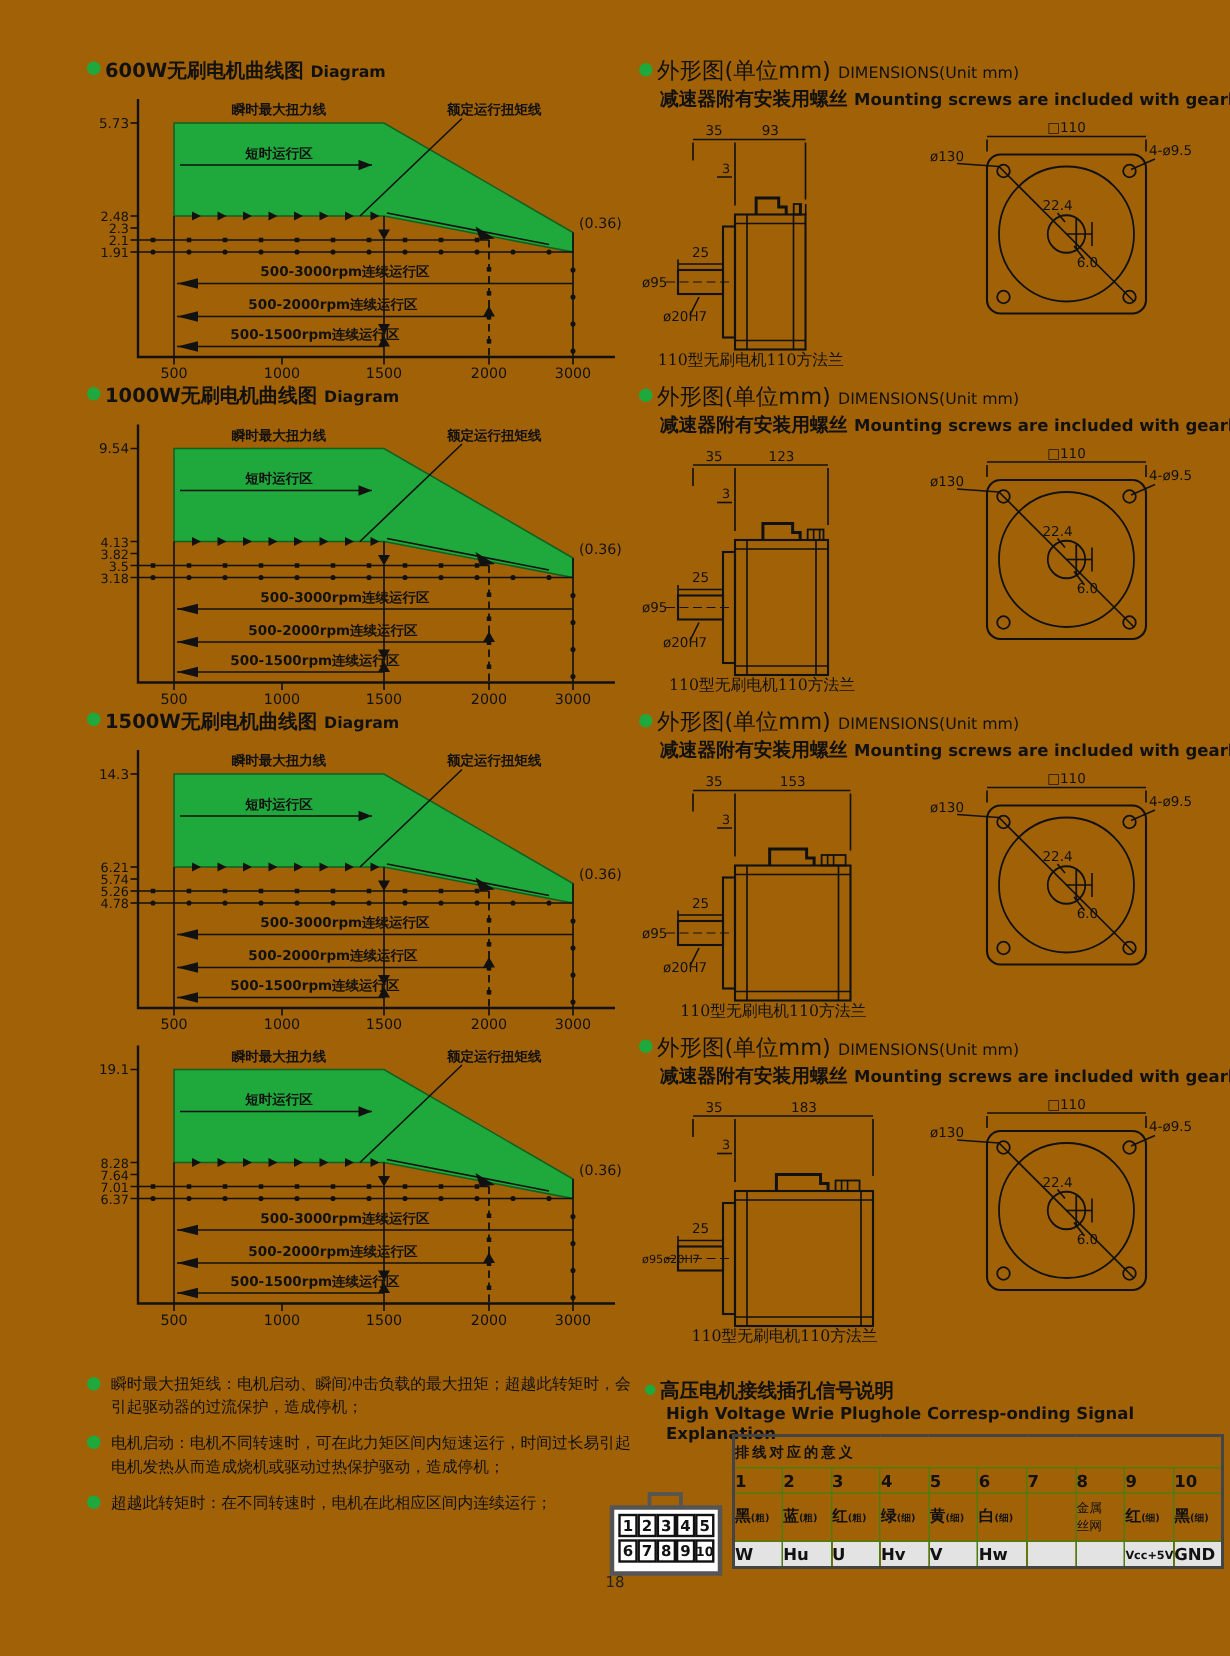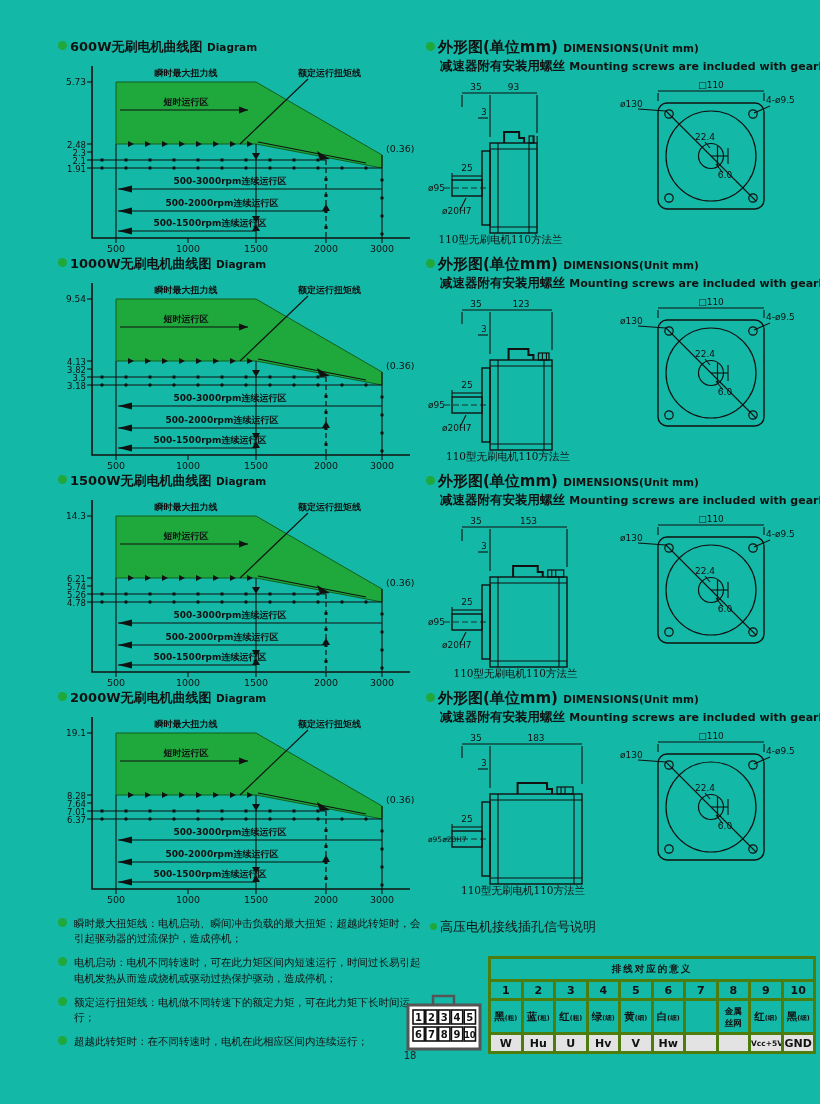--- a/index.html
+++ b/index.html
@@ -1,42 +1,42 @@
 <!DOCTYPE html>
 <html><head>
 <meta charset="utf-8">
 <style>
   html,body{margin:0;padding:0;background:#f2f2f2}
-  .page{position:relative;width:820px;height:1104px;background:#14b8a6;margin:0 auto;
+  .page{position:relative;width:820px;height:1104px;background:#a16207;margin:0 auto;
         font-family:"DejaVu Sans","Liberation Sans",sans-serif;color:#111;overflow:hidden}
   .row{position:absolute;left:0;width:820px;height:217px}
   .chart-block{position:absolute;left:58px;top:0;width:364px}
   .dims-block{position:absolute;left:426px;top:0;width:392px}
   .sec-title{margin:0 0 2px 0;font-size:13px;font-weight:bold;white-space:nowrap}
   .sec-title .en{font-size:10.5px}
-  .dims-title{margin:0;font-size:15px;font-weight:bold;white-space:nowrap}
+  .dims-title{margin:0;font-size:15px;font-weight:normal;white-space:nowrap}
   .dims-title .en{font-size:10.5px}
   .dims-sub{margin:1px 0 2px 14px;font-size:12.5px;font-weight:600;white-space:nowrap}
   .dims-sub .en{font-size:11px}
   .dot{display:inline-block;width:9px;height:9px;border-radius:50%;background:#1fa83c;margin-right:3px;vertical-align:1px}
   .notes{position:absolute;left:58px;top:916px;width:366px}
   .note{position:relative;margin:0 0 9px 0;padding-left:16px;font-size:10.5px;font-weight:400;line-height:1.45}
   .note .ndot{position:absolute;left:0;top:2px;width:9px;height:9px;border-radius:50%;background:#1fa83c}
   .wiring{position:absolute;left:430px;top:918px;width:388px}
-  .wiring-h{margin:0;font-size:13px;font-weight:normal}
+  .wiring-h{margin:0;font-size:13px;font-weight:bold}
   .wiring-h .en{display:block;font-size:11px;margin-left:14px}
   .connector{position:absolute;left:-24px;top:76px}
   .wtable-wrap{position:absolute;left:58px;top:38px;width:328px}
   table.wtable{border-collapse:collapse;table-layout:fixed;width:328px;border:2px solid #444}
-  table.wtable td{border:3px solid #4d7c0f;text-align:center;padding:0;font-size:9.5px;overflow:hidden}
+  table.wtable td{border:1px solid #4d7c0f;padding:0;font-size:9.5px;overflow:hidden}
   td.t-title{font-size:14px;font-weight:600;height:20px;letter-spacing:2px}
   tr.pins td{height:16px;font-size:11px;font-weight:bold}
   tr.colors td{height:31px;font-size:10.5px;font-weight:bold;line-height:1.1}
   tr.colors td .sub{font-size:6.5px;font-weight:bold}
-  tr.colors td .mesh{font-size:8.5px;font-weight:bold}
+  tr.colors td .mesh{font-size:8.5px;font-weight:normal}
   tr.signals td{height:16px;font-size:11px;font-weight:bold;background:#e3e3e3}
   tr.signals td.small{font-size:7.5px}
   .pageno{position:absolute;left:0;top:1050px;width:820px;text-align:center;font-size:10px;color:#222}
   svg text{font-family:"DejaVu Sans","Liberation Sans",sans-serif}
   .dims-caption{font-family:"DejaVu Serif","Liberation Serif",serif}
 </style>
 </head>
 <body>
 
 <div class="page">
@@ -492,21 +492,20 @@
             <text x="299" y="101" font-size="9" text-anchor="middle" fill="#111">6.0</text>
             <line x1="297" y1="96" x2="290" y2="87" stroke="#111" stroke-width="1.1"></line>
             <line x1="302" y1="71" x2="302" y2="87" stroke="#111" stroke-width="1.1"></line>
             <line x1="285" y1="79" x2="302" y2="79" stroke="#111" stroke-width="1.1"></line>
           </svg></div>
     </div>
   </section>
 
   <section class="row" style="top:689px">
     <div class="chart-block">
-      <h3 class="sec-title"><span class="dot"></span><span>2000W无刷电机曲线图</span> <span class="en">Diagram</span></h3>
       <div id="chart-3"><svg width="362" height="198" viewBox="0 0 362 198">
             <polygon points="58,24 198,24 324,97 324,110 198,86 58,86" fill="#1fa83c" stroke="#10601f" stroke-width="1"></polygon>
             <line x1="62" y1="52" x2="190" y2="52" stroke="#111" stroke-width="1.1"></line>
             <polygon points="190,52 181,48.5 181,55.5" fill="#111"></polygon>
             <polygon points="70,83 76,86 70,89" fill="#111"></polygon>
             <polygon points="87,83 93,86 87,89" fill="#111"></polygon>
             <polygon points="104,83 110,86 104,89" fill="#111"></polygon>
             <polygon points="121,83 127,86 121,89" fill="#111"></polygon>
             <polygon points="138,83 144,86 138,89" fill="#111"></polygon>
             <polygon points="155,83 161,86 155,89" fill="#111"></polygon>
@@ -643,26 +642,25 @@
             <line x1="297" y1="96" x2="290" y2="87" stroke="#111" stroke-width="1.1"></line>
             <line x1="302" y1="71" x2="302" y2="87" stroke="#111" stroke-width="1.1"></line>
             <line x1="285" y1="79" x2="302" y2="79" stroke="#111" stroke-width="1.1"></line>
           </svg></div>
     </div>
   </section>
 
   <div class="notes">
     <div class="note"><span class="ndot"></span><span>瞬时最大扭矩线：电机启动、瞬间冲击负载的最大扭矩；超越此转矩时，会引起驱动器的过流保护，造成停机；</span></div>
     <div class="note"><span class="ndot"></span><span>电机启动：电机不同转速时，可在此力矩区间内短速运行，时间过长易引起电机发热从而造成烧机或驱动过热保护驱动，造成停机；</span></div>
-    <div class="note"><span class="ndot"></span><span>额定运行扭矩线：电机做不同转速下的额定力矩，可在此力矩下长时间运行；</span></div>
     <div class="note"><span class="ndot"></span><span>超越此转矩时：在不同转速时，电机在此相应区间内连续运行；</span></div>
   </div>
 
   <div class="wiring">
-    <h3 class="wiring-h"><span class="dot" style="width:7px;height:7px"></span><span>高压电机接线插孔信号说明</span></h3>
+    <h3 class="wiring-h"><span class="dot" style="width:7px;height:7px"></span><span>高压电机接线插孔信号说明</span><span class="en">High Voltage Wrie Plughole Corresp-onding Signal Explanation</span></h3>
     <div class="connector" id="connector"><svg width="78" height="58" viewBox="0 0 78 58">
           <rect x="27" y="2" width="21" height="11" fill="none" stroke="#555" stroke-width="2.5"></rect>
           <rect x="2" y="11" width="72" height="44" fill="#fff" stroke="#555" stroke-width="3"></rect>
           <rect x="7" y="16" width="11.3" height="14" fill="#fff" stroke="#111" stroke-width="1.6"></rect>
           <text x="12.6" y="26.5" font-size="10" font-weight="bold" text-anchor="middle" fill="#111">1</text>
           <rect x="19.8" y="16" width="11.3" height="14" fill="#fff" stroke="#111" stroke-width="1.6"></rect>
           <text x="25.4" y="26.5" font-size="10" font-weight="bold" text-anchor="middle" fill="#111">2</text>
           <rect x="32.6" y="16" width="11.3" height="14" fill="#fff" stroke="#111" stroke-width="1.6"></rect>
           <text x="38.2" y="26.5" font-size="10" font-weight="bold" text-anchor="middle" fill="#111">3</text>
           <rect x="45.400000000000006" y="16" width="11.3" height="14" fill="#fff" stroke="#111" stroke-width="1.6"></rect>

